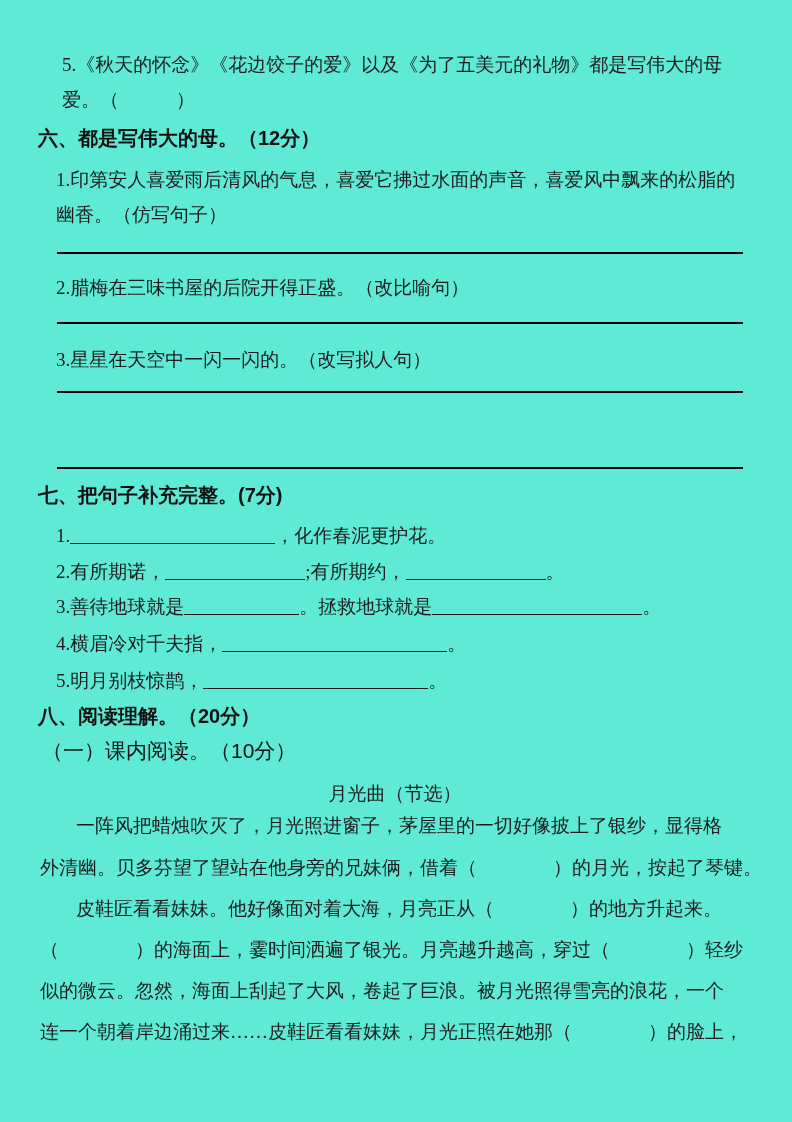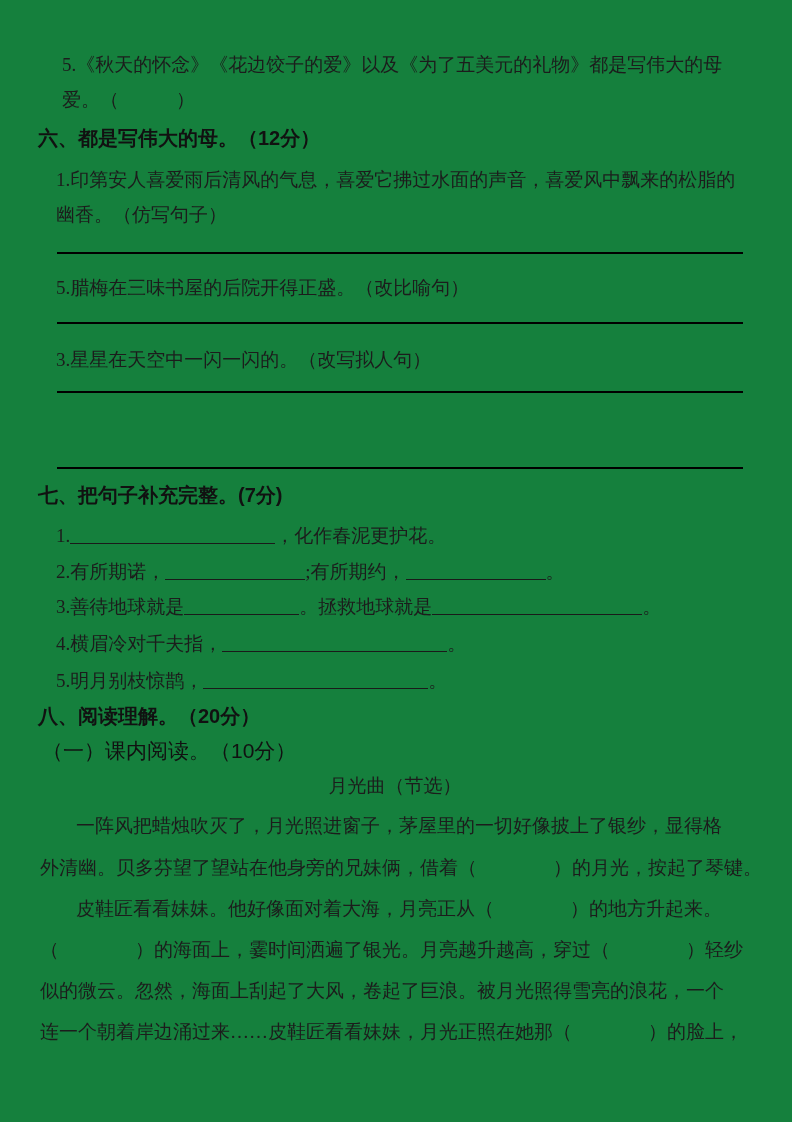--- a/index.html
+++ b/index.html
@@ -1,20 +1,20 @@
 <!DOCTYPE html>
 <html><head>
 <meta charset="utf-8">
 <style>
   html,body { margin:0; padding:0; background:#ffffff; }
   .page {
     position: relative;
     width: 792px;
     height: 1122px;
-    background: #15803d;
+    background: #5eead4;
     color: #1c1c1c;
     font-family: "Liberation Serif", "DejaVu Serif", serif;
     overflow: hidden;
   }
   .t {
     position: absolute;
     font-size: 19px;
     line-height: 24px;
     white-space: nowrap;
   }
@@ -42,39 +42,40 @@
     height: 0.85em;
     border-bottom: 1.5px solid #1a1a1a;
     transform: translateY(2px);
   }
   .passage-title {
     position: absolute;
     left: 40px;
     width: 710px;
     text-align: center;
     font-size: 19px;
+    margin-top: 8px;
   }
   .passage-line { left: 40px; }
   .passage-line.indent { left: 76px; }
 </style>
 </head>
 <body>
 
 <div class="page">
 
   <div class="t" style="top:53px;left:62px">5.《秋天的怀念》《花边饺子的爱》以及《为了五美元的礼物》都是写伟大的母</div>
   <div class="t" style="top:88px;left:62px">爱。（　　　）</div>
 
   <div class="t hdr" style="top:126px;left:38px">六、都是写伟大的母。（12分）</div>
 
   <div class="t" style="top:168px;left:56px">1.印第安人喜爱雨后清风的气息，喜爱它拂过水面的声音，喜爱风中飘来的松脂的</div>
   <div class="t" style="top:203px;left:56px">幽香。（仿写句子）</div>
   <div class="answer-line" style="top:252px"></div>
 
-  <div class="t" style="top:276px;left:56px">5.腊梅在三味书屋的后院开得正盛。（改比喻句）</div>
+  <div class="t" style="top:276px;left:56px">2.腊梅在三味书屋的后院开得正盛。（改比喻句）</div>
   <div class="answer-line" style="top:322px"></div>
 
   <div class="t" style="top:348px;left:56px">3.星星在天空中一闪一闪的。（改写拟人句）</div>
   <div class="answer-line" style="top:391px"></div>
 
   <div class="answer-line" style="top:467px"></div>
 
   <div class="t hdr" style="top:483px;left:38px">七、把句子补充完整。(7分)</div>
 
   <div class="t" style="top:524px;left:56px"><span>1.</span><span class="blank" style="width:205px"></span><span>，化作春泥更护花。</span></div>

